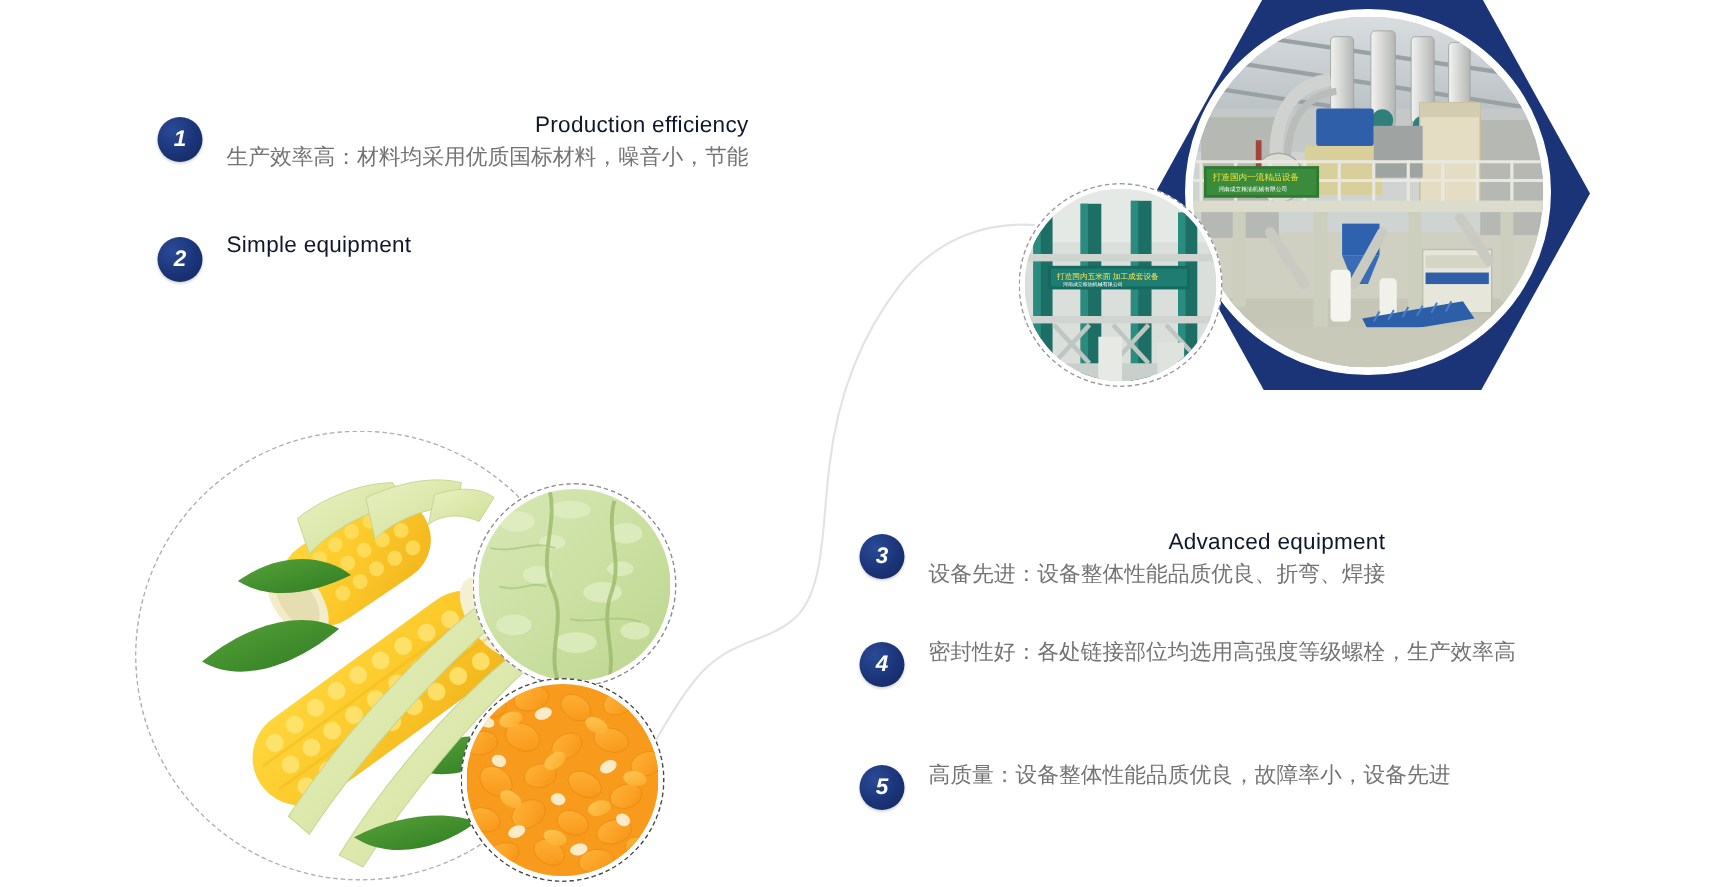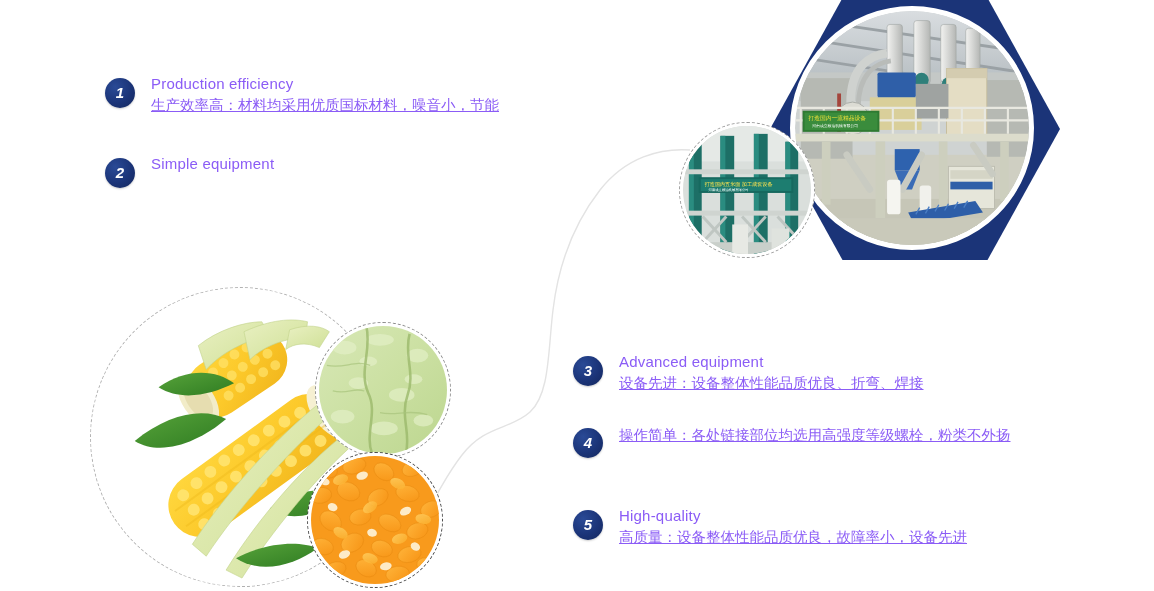--- a/index.html
+++ b/index.html
@@ -26,33 +26,33 @@
     font-size:15px;
     font-weight:600;
     line-height:30px;
     text-align:center;
     flex:0 0 auto;
     box-shadow:0 1px 2px rgba(0,0,0,.20);
     letter-spacing:0;
   }
   .ftext{margin-left:16px;margin-top:-4px;}
   .ftitle{
-    color:#8b5cf6;
+    color:#0f172a;
     font-size:15px;
     line-height:20px;
     letter-spacing:.2px;
     white-space:nowrap;
+    text-align:right;
   }
   .fdesc{
-    color:#8b5cf6;
+    color:#737373;
     font-size:14.5px;
     line-height:22px;
     white-space:nowrap;
     font-family:"DejaVu Sans","Liberation Sans",sans-serif;
-    text-decoration:underline;
   }
 
   
   #feat-1{left:105px;top:78px;}
   #feat-2{left:105px;top:158px;}
   #feat-3{left:573px;top:356px;}
   #feat-4{left:573px;top:428px;}
   #feat-5{left:573px;top:510px;}
 
   
@@ -503,25 +503,24 @@
     <div class="badge">3</div>
     <div class="ftext">
       <div class="ftitle">Advanced equipment</div>
       <div class="fdesc">设备先进：设备整体性能品质优良、折弯、焊接</div>
     </div>
   </div>
 
   <div class="feature" id="feat-4">
     <div class="badge">4</div>
     <div class="ftext">
-      <div class="fdesc">操作简单：各处链接部位均选用高强度等级螺栓，粉类不外扬</div>
+      <div class="fdesc">密封性好：各处链接部位均选用高强度等级螺栓，生产效率高</div>
     </div>
   </div>
 
   <div class="feature" id="feat-5">
     <div class="badge">5</div>
     <div class="ftext">
-      <div class="ftitle">High-quality</div>
       <div class="fdesc">高质量：设备整体性能品质优良，故障率小，设备先进</div>
     </div>
   </div>
 
 </div>
 
 </body></html>

